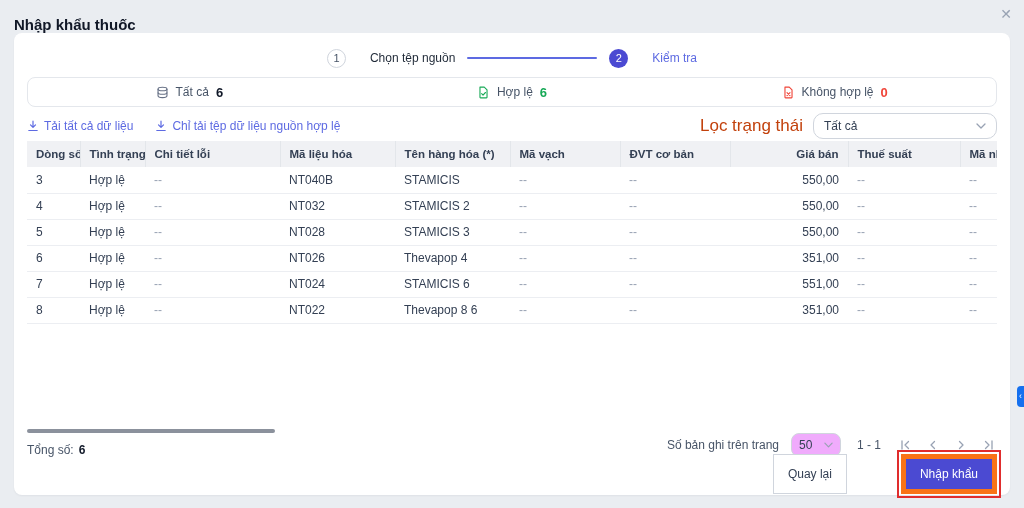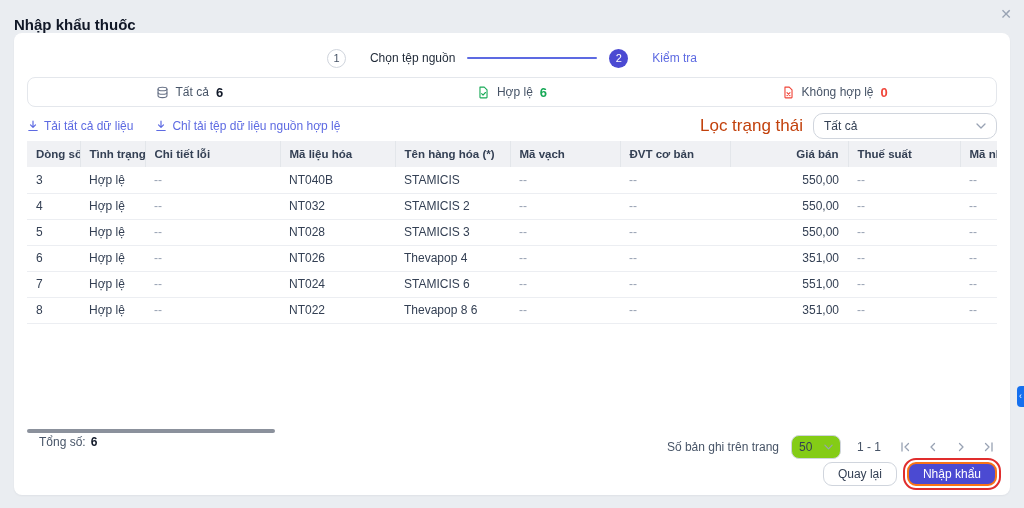--- a/index.html
+++ b/index.html
@@ -1,21 +1,21 @@
 <!DOCTYPE html>
 <html><head>
 <meta charset="utf-8">
 <style>
   * { margin:0; padding:0; box-sizing:border-box; }
   html,body { width:1024px; height:508px; }
   body { font-family:"Liberation Sans", sans-serif; }
   .screen { position:relative; width:1024px; height:508px; background:#eaedf1; overflow:hidden; color:#344054; }
 
   
-  .modal-header { position:absolute; top:0; left:0; right:0; height:33px; display:flex; align-items:flex-end; padding:0 14px; }
+  .modal-header { position:absolute; top:0; left:0; right:0; height:33px; display:flex; align-items:flex-start; padding:16px 14px; }
   .modal-title { font-size:15px; font-weight:bold; color:#111827; }
   .close-btn { position:absolute; right:12px; top:7px; font-size:14px; color:#98a2b3; cursor:pointer; line-height:1; }
 
   
   .card { position:absolute; left:14px; right:14px; top:33px; bottom:13px; background:#fff; border-radius:8px; box-shadow:0 1px 2px rgba(16,24,40,.05); }
 
   
   .stepper { position:absolute; top:10px; left:0; right:0; height:30px; display:flex; align-items:center; justify-content:center; }
   .step { display:flex; align-items:center; }
   .step-circle { width:19px; height:19px; border-radius:50%; display:flex; align-items:center; justify-content:center; font-size:11px; }
@@ -54,34 +54,34 @@
   thead th:last-child { border-right:none; }
   tbody td { height:26px; font-size:12px; color:#344054; padding:0 9px; border-bottom:1px solid #eceef2; white-space:nowrap; overflow:hidden; }
   th.num, td.num { text-align:right; }
   td.muted { color:#98a2b3; }
 
   
   .hscroll { position:absolute; left:13px; bottom:62px; width:970px; height:4px; }
   .hscroll .thumb { width:248px; height:4px; background:#8b919c; border-radius:2px; cursor:pointer; }
 
   
-  .meta-row { position:absolute; left:13px; right:13px; bottom:38px; height:22px; display:flex; align-items:flex-start;margin-left:12px; }
+  .meta-row { position:absolute; left:13px; right:13px; bottom:38px; height:22px; display:flex; align-items:flex-end; }
   .total { font-size:12px; color:#475467; }
   .total b { color:#101828; margin-left:5px; }
   .pager { margin-left:auto; display:flex; align-items:center; gap:12px; }
   .pagesize-label { font-size:12px; color:#475467; }
-  .pagesize-select { width:50px; height:24px; border:1px solid #d0d5dd; border-radius:8px; display:flex; align-items:center; justify-content:space-between; padding:0 7px; font-size:12px; color:#344054; cursor:pointer; background:#84cc16; }
+  .pagesize-select { width:50px; height:24px; border:1px solid #d0d5dd; border-radius:8px; display:flex; align-items:center; justify-content:space-between; padding:0 7px; font-size:12px; color:#344054; cursor:pointer; background:#f0abfc; }
   .range { font-size:12px; color:#475467; margin:0 4px; }
   .pg-btn { color:#98a2b3; display:flex; align-items:center; cursor:pointer; padding:0 2px; }
 
   
   .actions-row { position:absolute; right:13px; bottom:6px; height:30px; display:flex; align-items:center; gap:10px; }
-  .btn { height:24px; border-radius:9px; font-size:12px; display:flex; align-items:center; padding:0 14px; cursor:pointer; font-family:"Liberation Sans", sans-serif; }
+  .btn { height:40px; border-radius:0; font-size:12px; display:flex; align-items:center; padding:0 14px; cursor:pointer; font-family:"Liberation Sans", sans-serif; }
   .btn-secondary { background:#fff; border:1px solid #d0d5dd; color:#344054; }
-  .btn-primary { background:#4b4ad2; border:2px solid #f97316; color:#fff; }
+  .btn-primary { background:#4b4ad2; border:5px solid #f97316; color:#fff;margin-left:44px; }
   .annotated { outline:2px solid #e02d2d; outline-offset:2px; }
 
   
   .edge-handle { position:absolute; right:0; top:386px; width:7px; height:21px; background:#1570ef; border-radius:4px 0 0 4px; color:#fff; font-size:9px; display:flex; align-items:center; justify-content:center; cursor:pointer; line-height:1; }
 
   svg { display:block; }
 </style>
 </head>
 <body>
 

